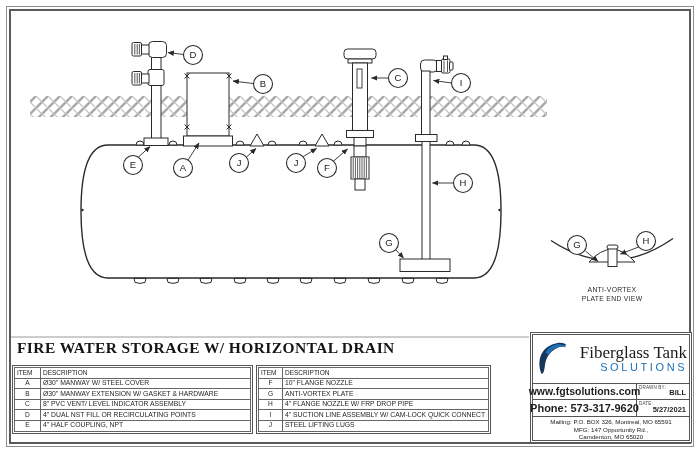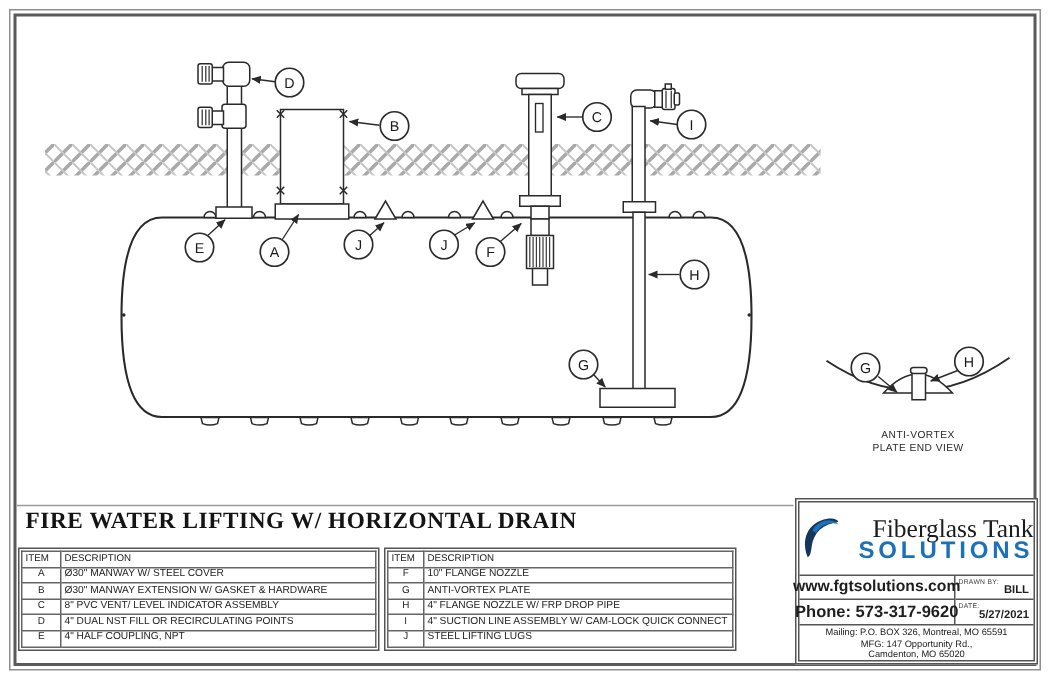--- a/index.html
+++ b/index.html
@@ -31,21 +31,21 @@
   .bom-wrap th{text-align:left;font-weight:normal;font-size:6.5px;color:#222;}
   .col-item{text-align:center;}
   td.col-item{font-size:6.6px;}
 
   .tblock{position:absolute;left:530px;top:332px;width:162px;height:111px;border:1px solid #555;
         padding:1px;box-sizing:border-box;background:#fff;}
   .tblock-inner{border:1px solid #555;height:100%;box-sizing:border-box;display:flex;flex-direction:column;}
   .logo-row{height:50px;display:flex;align-items:center;justify-content:center;gap:13px;border-bottom:1px solid #555;}
   .logo-text{display:flex;flex-direction:column;align-items:flex-end;}
   .logo-name{font-family:"Liberation Serif",serif;font-size:17px;line-height:17px;color:#1b1b1b;white-space:nowrap;}
-  .logo-sub{font-size:16px;font-weight:bold;letter-spacing:2.6px;line-height:11px;margin-top:1px;}
+  .logo-sub{font-size:11px;font-weight:normal;letter-spacing:2.6px;line-height:11px;margin-top:1px;}
   .mid-row{display:flex;height:34px;border-bottom:1px solid #555;}
   .contact-box{width:104px;border-right:1px solid #555;display:flex;flex-direction:column;box-sizing:border-box;}
   .contact-cell{flex:1;display:flex;align-items:center;justify-content:center;font-weight:bold;white-space:nowrap;}
   .website{font-size:10.5px;border-bottom:1px solid #555;}
   .phone{font-size:11px;}
   .meta-col{flex:1;display:flex;flex-direction:column;}
   .meta-box{flex:1;position:relative;}
   .meta-box.first{border-bottom:1px solid #555;}
   .meta-label{position:absolute;top:1px;left:2px;font-size:4.5px;color:#444;letter-spacing:.2px;}
   .meta-value{position:absolute;right:3px;bottom:2px;font-size:7.5px;font-weight:bold;}
@@ -228,21 +228,21 @@
         <circle cx="646" cy="241" r="9.5"></circle>
           <text x="646" y="244.4">H</text>
         </g>
       <text class="cap" x="612" y="292">ANTI-VORTEX</text>
       <text class="cap" x="612" y="300.5">PLATE END VIEW</text>
     </g>
 
     <line x1="11" y1="337" x2="529" y2="337" stroke="#9a9a9a" stroke-width="1"></line>
   </svg>
 
-  <div class="drawing-title">FIRE WATER LIFTING W/ HORIZONTAL DRAIN</div>
+  <div class="drawing-title">FIRE WATER STORAGE W/ HORIZONTAL DRAIN</div>
 
   <div class="bom">
     <div class="bom-tables">
       <div class="bom-wrap">
         <table>
           <colgroup>
               <col style="width:26px">
               <col style="width:210px">
             </colgroup>
           <tbody>

